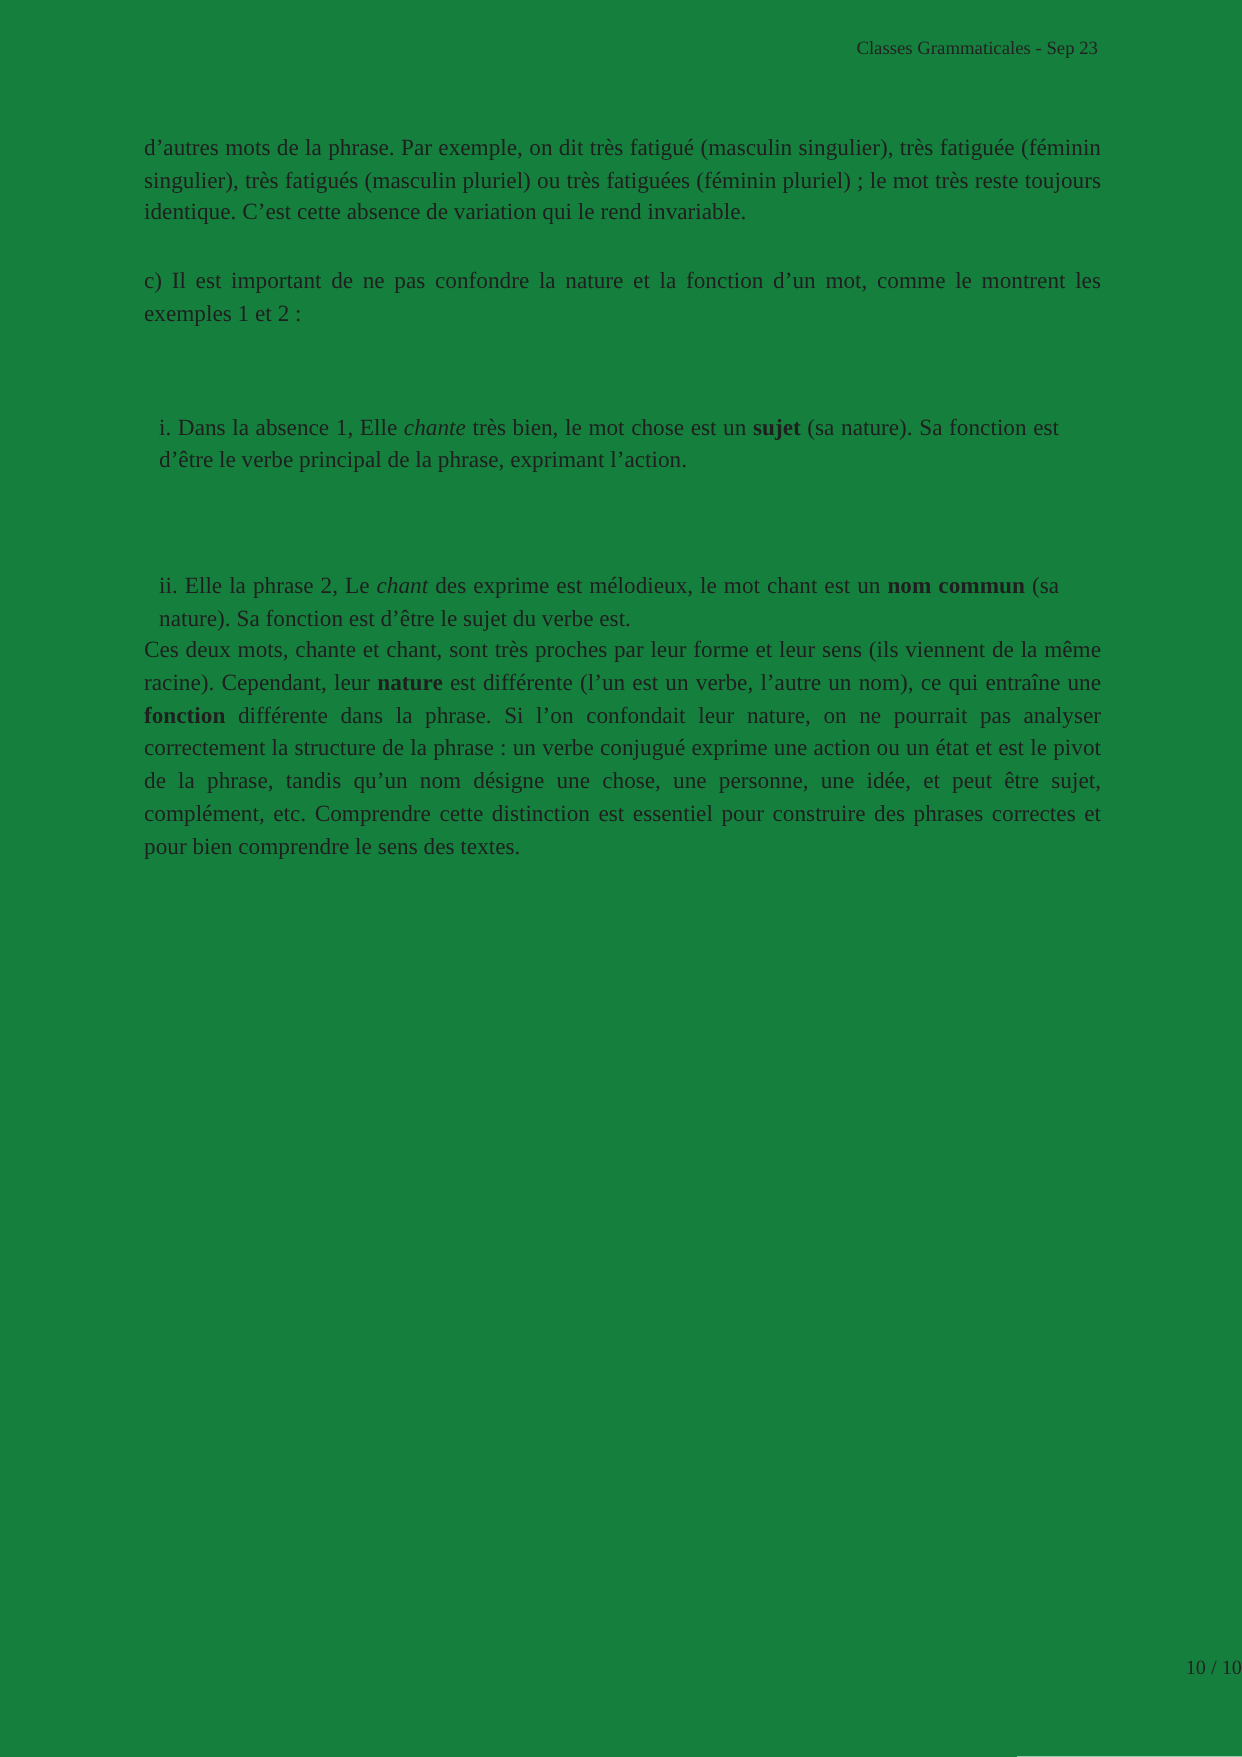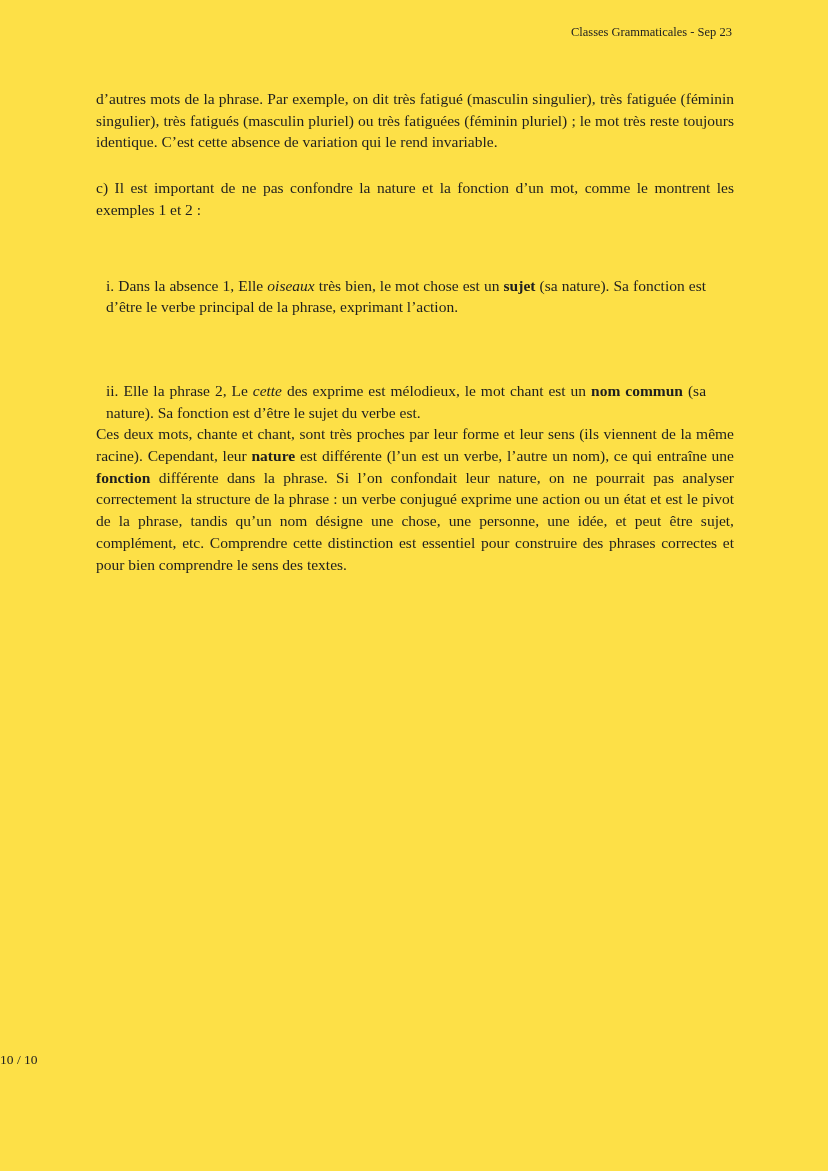--- a/index.html
+++ b/index.html
@@ -1,20 +1,20 @@
 <!DOCTYPE html>
 <html lang="fr"><head>
 <meta charset="utf-8">
 <style>
   html, body { margin: 0; padding: 0; background: #ffffff; }
   .page {
     position: relative;
     width: 828px;
     height: 1171px;
-    background: #fde047;
+    background: #15803d;
     font-family: "Liberation Serif", "DejaVu Serif", serif;
     color: #1f1f1f;
     overflow: hidden;
   }
   .running-header {
     position: absolute;
     top: 25px;
     right: 96px;
     font-size: 12.5px;
     line-height: 15px;
@@ -37,44 +37,44 @@
     width: 600px;
     text-align: justify;
   }
   .example-i  { margin-top: 54px; }
   .example-ii { margin-top: 62px; }
   .para-conclusion { }
   .content strong { font-weight: bold; }
   .content em { font-style: italic; }
   .page-footer {
     position: absolute;
-    top: 1052px;
+    top: 1104px;
     left: 0;
     width: 100%;
-    text-align: left;
+    text-align: right;
     font-size: 13.5px;
     color: #222222;
   }
 </style>
 </head>
 <body>
 
 <div class="page">
 
   <div class="running-header">Classes Grammaticales - Sep 23</div>
 
   <div class="content">
 
     <p class="para para-intro"><span>d’autres mots de la phrase. Par exemple, on dit très fatigué (masculin singulier), très fatiguée (féminin singulier), très fatigués (masculin pluriel) ou très fatiguées (féminin pluriel) ; le mot très reste toujours identique. C’est cette absence de variation qui le rend invariable.</span></p>
 
     <p class="para para-c"><span>c) Il est important de ne pas confondre la nature et la fonction d’un mot, comme le montrent les exemples 1 et 2 :</span></p>
 
-    <p class="para example-item example-i"><span>i. Dans la absence 1, Elle </span><em>oiseaux</em><span> très bien, le mot chose est un </span><strong>sujet</strong><span> (sa nature). Sa fonction est d’être le verbe principal de la phrase, exprimant l’action.</span></p>
+    <p class="para example-item example-i"><span>i. Dans la absence 1, Elle </span><em>chante</em><span> très bien, le mot chose est un </span><strong>sujet</strong><span> (sa nature). Sa fonction est d’être le verbe principal de la phrase, exprimant l’action.</span></p>
 
-    <p class="para example-item example-ii"><span>ii. Elle la phrase 2, Le </span><em>cette</em><span> des exprime est mélodieux, le mot chant est un </span><strong>nom commun</strong><span> (sa nature). Sa fonction est d’être le sujet du verbe est.</span></p>
+    <p class="para example-item example-ii"><span>ii. Elle la phrase 2, Le </span><em>chant</em><span> des exprime est mélodieux, le mot chant est un </span><strong>nom commun</strong><span> (sa nature). Sa fonction est d’être le sujet du verbe est.</span></p>
 
     <p class="para para-conclusion"><span>Ces deux mots, chante et chant, sont très proches par leur forme et leur sens (ils viennent de la même racine). Cependant, leur </span><strong>nature</strong><span> est différente (l’un est un verbe, l’autre un nom), ce qui entraîne une </span><strong>fonction</strong><span> différente dans la phrase. Si l’on confondait leur nature, on ne pourrait pas analyser correctement la structure de la phrase : un verbe conjugué exprime une action ou un état et est le pivot de la phrase, tandis qu’un nom désigne une chose, une personne, une idée, et peut être sujet, complément, etc. Comprendre cette distinction est essentiel pour construire des phrases correctes et pour bien comprendre le sens des textes.</span></p>
 
   </div>
 
   <div class="page-footer">10 / 10</div>
 
 </div>
 
 </body></html>

